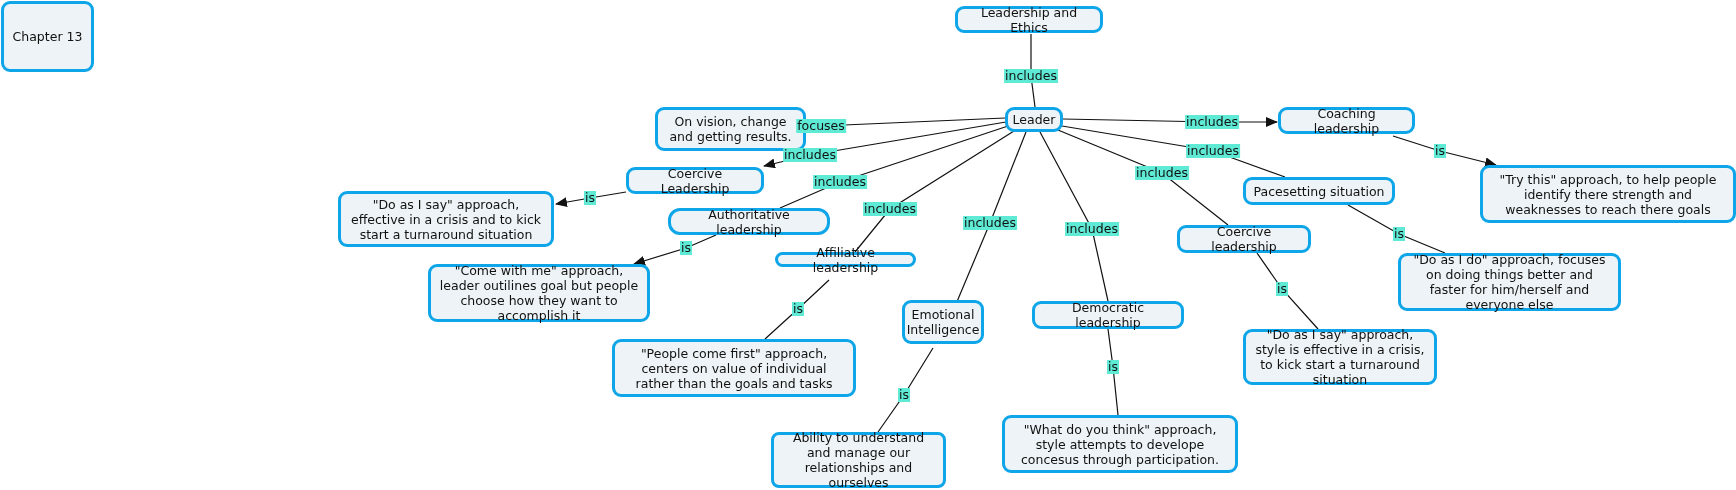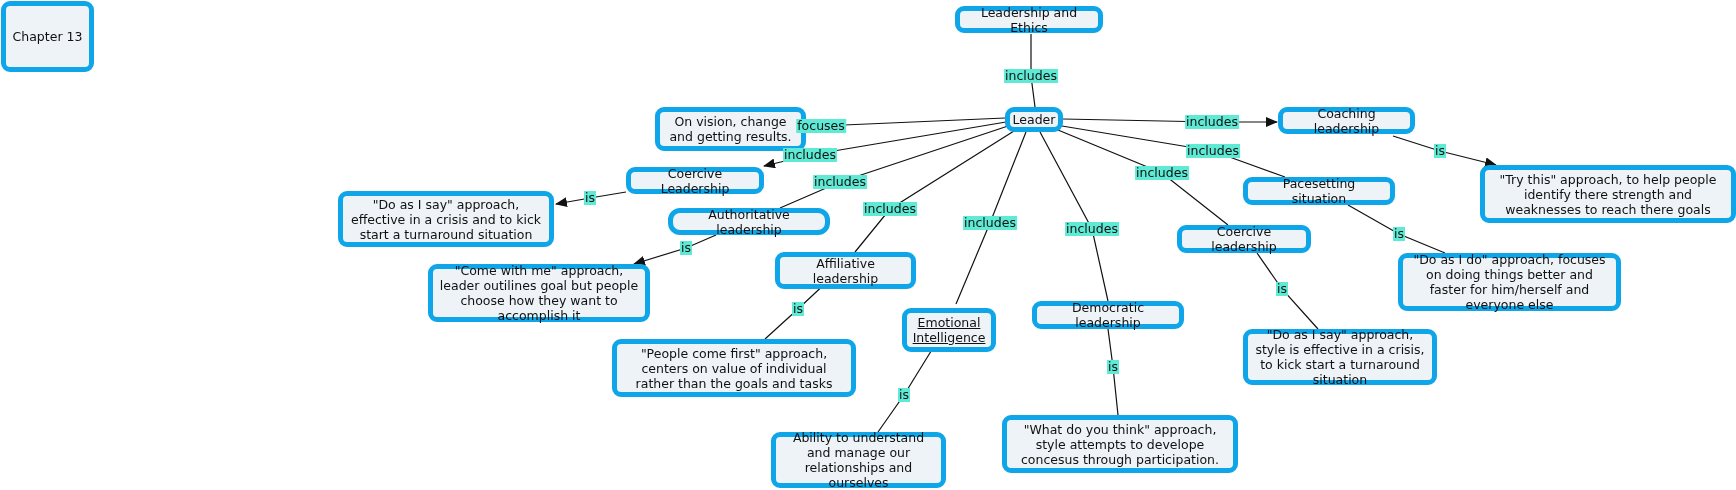--- a/index.html
+++ b/index.html
@@ -1,20 +1,20 @@
 <!DOCTYPE html>
 <html><head>
 <meta charset="utf-8">
 <style>
   html, body { margin:0; padding:0; background:#ffffff; }
   body { width:1736px; height:490px; position:relative; overflow:hidden;
          font-family:"DejaVu Sans", sans-serif; color:#111; }
   #edges { position:absolute; left:0; top:0; width:1736px; height:490px; }
   .node { position:absolute; box-sizing:border-box; background:#edf3f6;
-          border:5px solid #0ea5e9; border-radius:9px; font-size:12.5px;
+          border:3px solid #0ea5e9; border-radius:9px; font-size:12.5px;
           line-height:15px; text-align:center; display:flex;
           align-items:center; justify-content:center; padding:2px 6px;
           cursor:pointer; }
   .lbl { position:absolute; background:#5eead4; font-size:12.5px;
          line-height:14px; padding:0 1px; transform:translate(-50%,-50%);
          white-space:nowrap; }
 </style>
 </head>
 <body>
 
@@ -61,30 +61,30 @@
   </div>
 <div class="node" style="left:338px;top:191px;width:216px;height:56px;">
     <span>"Do as I say" approach, effective in a crisis and to kick start a turnaround situation</span>
   </div>
 <div class="node" style="left:668px;top:208px;width:162px;height:27px;border-radius:12px;">
     <span>Authoritative leadership</span>
   </div>
 <div class="node" style="left:428px;top:264px;width:222px;height:58px;">
     <span>"Come with me" approach, leader outilines goal but people choose how they want to accomplish it</span>
   </div>
-<div class="node" style="left:775px;top:252px;width:141px;height:37px;">
+<div class="node" style="left:775px;top:252px;width:141px;height:15px;">
     <span>Affiliative leadership</span>
   </div>
 <div class="node" style="left:612px;top:339px;width:244px;height:58px;">
     <span>"People come first" approach, centers on value of individual rather than the goals and tasks</span>
   </div>
-<div class="node" style="left:902px;top:308px;width:94px;height:44px;text-decoration:underline;">
+<div class="node" style="left:902px;top:300px;width:82px;height:44px;">
     <span>Emotional Intelligence</span>
   </div>
-<div class="node" style="left:771px;top:432px;width:175px;height:56px;">
+<div class="node" style="left:771px;top:432px;width:175px;height:56px;border-radius:8px;">
     <span>Ability to understand and manage our relationships and ourselves</span>
   </div>
 <div class="node" style="left:1032px;top:301px;width:152px;height:28px;">
     <span>Democratic leadership</span>
   </div>
 <div class="node" style="left:1002px;top:415px;width:236px;height:58px;">
     <span>"What do you think" approach, style attempts to develope concesus through participation.</span>
   </div>
 <div class="node" style="left:1177px;top:225px;width:134px;height:28px;">
     <span>Coercive leadership</span>

